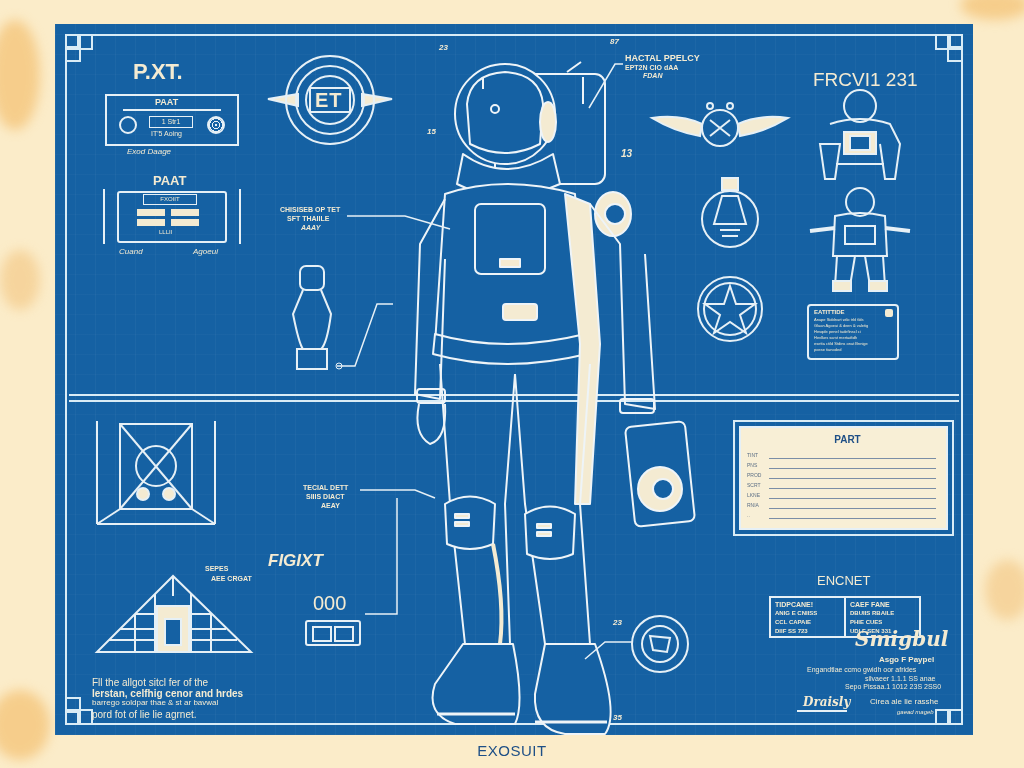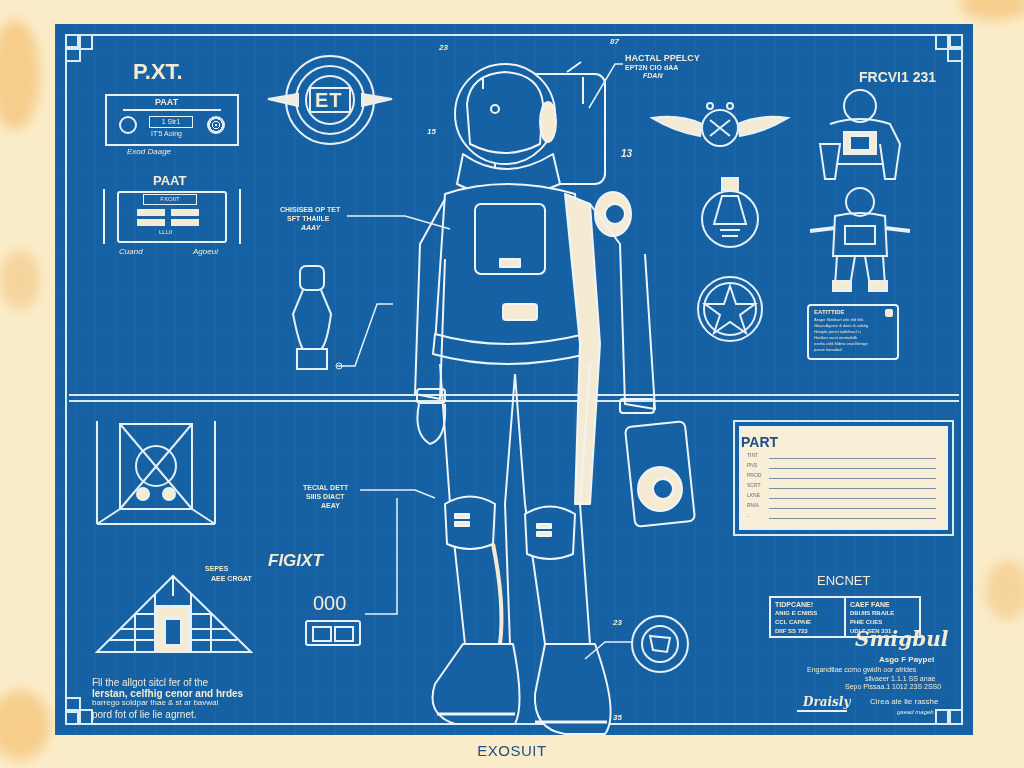--- a/index.html
+++ b/index.html
@@ -25,21 +25,21 @@
     .ab { position: absolute; }
     .lt { color: #f4ebd2; }
     .txt { position: absolute; color: #f4ebd2; font-weight: bold; line-height: 1.1; white-space: nowrap; }
     .box { position: absolute; border: 2px solid #e6f0f6; }
     svg { position: absolute; overflow: visible; }
     .rule { position: absolute; left: 14px; right: 14px; height: 2px; background: #d9ecf6; }
     .partcard {
       position: absolute; left: 684px; top: 402px; width: 205px; height: 100px;
       background: #f8efd6; border: 2px solid #e6f0f6; outline: 2px solid #d9ecf6; outline-offset: 4px;
     }
-    .partcard .title { position: absolute; top: 6px; left: 0; right: 0; color: #1e4f86; font-weight: bold; font-size: 14px; }
+    .partcard .title { position: absolute; top: 6px; left: 8px; right: 0; text-align: center; color: #1e4f86; font-weight: bold; font-size: 10px; }
     .partcard .row { position: absolute; left: 6px; right: 10px; height: 10px; font-size: 5px; color: #5c6f86; }
     .partcard .row span { position: absolute; left: 0; top: 0; }
     .partcard .row i { position: absolute; left: 22px; right: 0; top: 6px; height: 1px; background: #7b8ea6; }
     .table {
       position: absolute; left: 714px; top: 572px; width: 148px; height: 38px;
       border: 2px solid #e6f0f6; display: flex;
     }
     .table .col { flex: 1; padding: 2px 4px; font-size: 7px; font-weight: bold; color: #f4ebd2; line-height: 9px; }
     .table .col + .col { border-left: 2px solid #e6f0f6; }
     .bottom-title {
@@ -273,21 +273,21 @@
   </svg>
 
   <svg style="left:640px;top:250px" width="70" height="70">
     <g stroke="#e6f0f6" stroke-width="2" fill="none">
       <circle cx="35" cy="35" r="32"></circle>
       <circle cx="35" cy="35" r="26"></circle>
       <polygon points="35,12 41,30 60,30 45,41 51,59 35,48 19,59 25,41 10,30 29,30"></polygon>
     </g>
   </svg>
 
-  <div class="txt" style="left:804px;top:46px;font-size:14px;font-weight:bold">FRCVI1 231</div>
+  <div class="txt" style="left:758px;top:46px;font-size:19px;font-weight:normal">FRCVI1 231</div>
 
   <svg style="left:745px;top:60px" width="120" height="100">
     <g stroke="#e6f0f6" stroke-width="2" fill="none">
       <circle cx="60" cy="22" r="16"></circle>
       <path d="M30 40 Q60 30 90 40 L100 60 L95 95 H85 L80 60 M40 60 L35 95 H25 L20 60 Z"></path>
       <rect x="44" y="48" width="32" height="22" fill="#f4ebd2"></rect>
       <rect x="50" y="52" width="20" height="14" fill="#1561a3"></rect>
       <path d="M36 80 H84"></path>
     </g>
   </svg>

